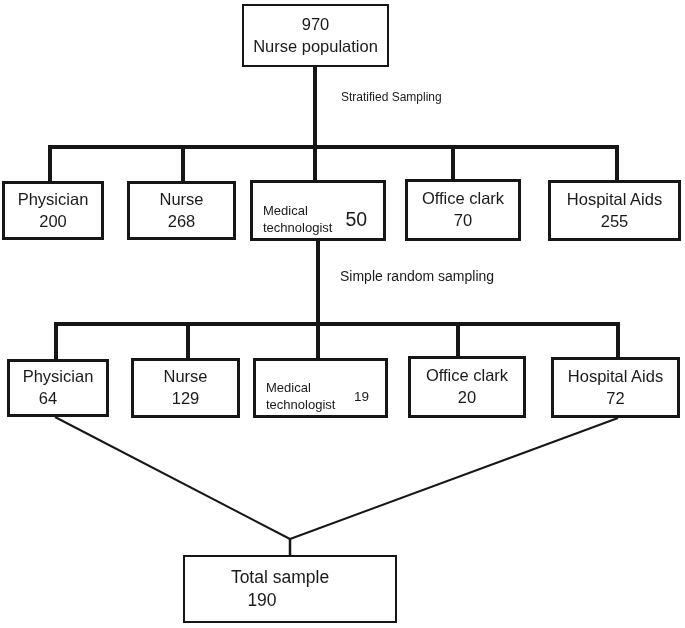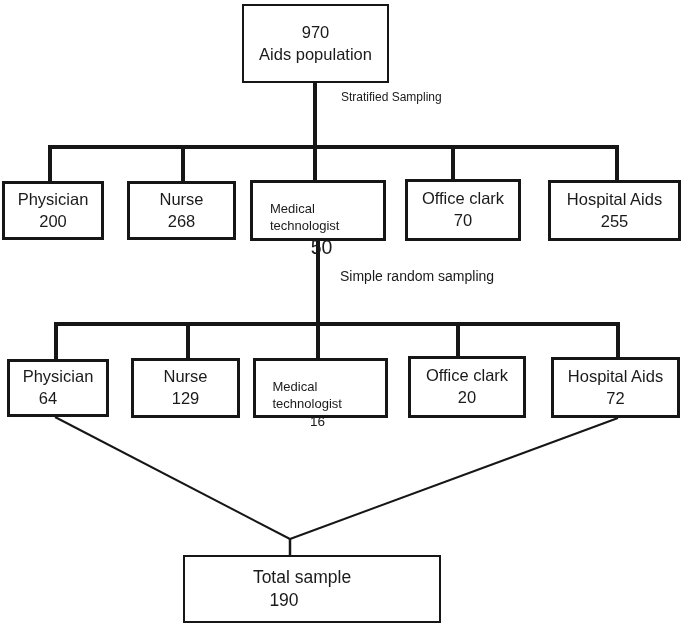--- a/index.html
+++ b/index.html
@@ -33,34 +33,34 @@
     align-items: center;
     justify-content: center;
     text-align: center;
     line-height: 1.32;
     font-size: 16.5px;
   }
   .box--thin {
     border-width: 2px;
   }
   .box--split {
-    flex-direction: column;
+    flex-direction: row;
     justify-content: space-between;
     align-items: center;
     text-align: left;
     padding: 18px 16px 0 10px;
+    gap: 13px;
   }
   .split-label {
     width: 90px;
     font-size: 13px;
     line-height: 1.3;
   }
   .split-value-big {
     font-size: 19.5px;
-    margin-left: 13px;
   }
   .split-value-small {
     font-size: 13.5px;
   }
   .stage-label {
     position: absolute;
     white-space: nowrap;
   }
   .stage-label--1 {
     font-size: 12px;
@@ -96,23 +96,23 @@
     <line x1="188" y1="322" x2="188" y2="360" stroke="#161616" stroke-width="4"></line>
     <line x1="318" y1="322" x2="318" y2="360" stroke="#161616" stroke-width="4"></line>
     <line x1="458" y1="322" x2="458" y2="360" stroke="#161616" stroke-width="4"></line>
     <line x1="618" y1="322" x2="618" y2="360" stroke="#161616" stroke-width="4"></line>
 
     <line x1="55" y1="417" x2="290" y2="539" stroke="#161616" stroke-width="2"></line>
     <line x1="618" y1="418" x2="290" y2="539" stroke="#161616" stroke-width="2"></line>
     <line x1="290" y1="538" x2="290" y2="556" stroke="#161616" stroke-width="2.5"></line>
   </svg>
 
-  <div class="box box--thin" style="left:242px; top:4px; width:147px; height:79px;">
+  <div class="box box--thin" style="left:242px; top:4px; width:147px; height:63px;">
     <div>970</div>
-    <div>Aids population</div>
+    <div>Nurse population</div>
   </div>
 
   <div class="stage-label stage-label--1" style="left:341px; top:90px;">Stratified Sampling</div>
   <div class="stage-label stage-label--2" style="left:340px; top:268px;">Simple random sampling</div>
 
   <div class="box" style="left:2px; top:181px; width:102px; height:59px;">
     <div>Physician</div>
     <div>200</div>
   </div>
 
@@ -141,31 +141,31 @@
     <div class="shift-l10">64</div>
   </div>
 
   <div class="box" style="left:131px; top:358px; width:109px; height:60px;">
     <div>Nurse</div>
     <div>129</div>
   </div>
 
   <div class="box box--split" style="left:253px; top:358px; width:135px; height:60px;">
     <div class="split-label">Medical technologist</div>
-    <div class="split-value-small">16</div>
+    <div class="split-value-small">19</div>
   </div>
 
   <div class="box" style="left:408px; top:356px; width:118px; height:62px;">
     <div>Office clark</div>
     <div>20</div>
   </div>
 
   <div class="box" style="left:551px; top:357px; width:129px; height:61px;">
     <div>Hospital Aids</div>
     <div>72</div>
   </div>
 
-  <div class="box box--thin" style="left:183px; top:555px; width:258px; height:68px; font-size:17.5px;">
+  <div class="box box--thin" style="left:183px; top:555px; width:214px; height:68px; font-size:17.5px;">
     <div class="shift-l10">Total sample</div>
     <div class="shift-l28">190</div>
   </div>
 
 </div>
 
 </body></html>

